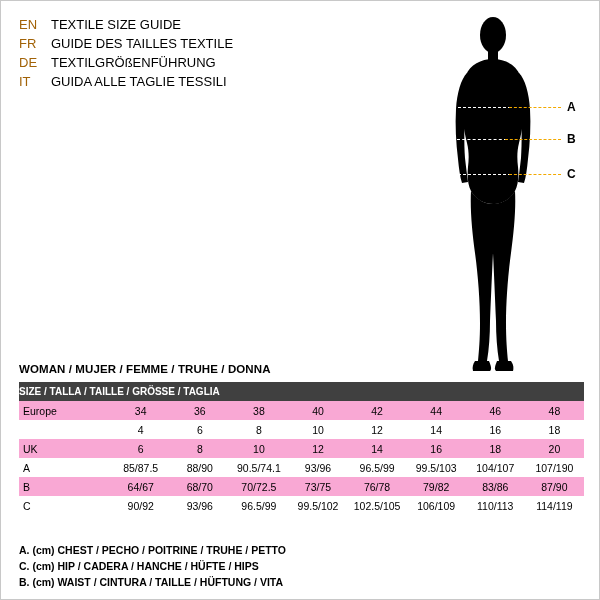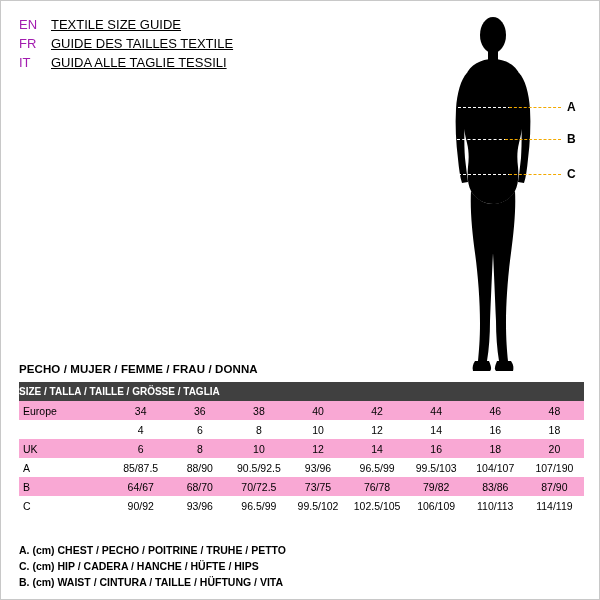--- a/index.html
+++ b/index.html
@@ -31,25 +31,24 @@
   }
   .lang-row {
     display: flex;
     align-items: baseline;
     line-height: 19px;
     font-size: 13px;
   }
   .lang-code {
     width: 32px;
     flex: 0 0 32px;
-    color: #a21caf;
+    color: #a16207;
   }
   .lang-text {
     white-space: nowrap;
-    text-decoration: underline;
   }
 
   
   .figure-wrap {
     position: absolute;
     left: 400px;
     top: 8px;
     width: 190px;
     height: 365px;
   }
@@ -134,20 +133,24 @@
 <div class="page">
 
   <div class="lang-block">
     <div class="lang-row">
       <span class="lang-code">EN</span>
       <span class="lang-text">TEXTILE SIZE GUIDE</span>
     </div>
     <div class="lang-row">
       <span class="lang-code">FR</span>
       <span class="lang-text">GUIDE DES TAILLES TEXTILE</span>
+    </div>
+    <div class="lang-row">
+      <span class="lang-code">DE</span>
+      <span class="lang-text">TEXTILGRÖßENFÜHRUNG</span>
     </div>
     <div class="lang-row">
       <span class="lang-code">IT</span>
       <span class="lang-text">GUIDA ALLE TAGLIE TESSILI</span>
     </div>
   </div>
 
   <div class="figure-wrap">
     <svg class="figure-svg" width="140" height="365" viewBox="0 0 140 365">
       <g fill="#000000">
@@ -206,21 +209,21 @@
 
     <div class="measure-line white" style="left:56px; top:130px; width:50px;"></div>
     <div class="measure-line" style="left:104px; top:130px; width:56px;"></div>
     <div class="measure-label" style="left:166px; top:123px;">B</div>
 
     <div class="measure-line white" style="left:52px; top:165px; width:58px;"></div>
     <div class="measure-line" style="left:108px; top:165px; width:52px;"></div>
     <div class="measure-label" style="left:166px; top:158px;">C</div>
   </div>
 
-  <div class="woman-title">PECHO / MUJER / FEMME / FRAU / DONNA</div>
+  <div class="woman-title">WOMAN / MUJER / FEMME / TRUHE / DONNA</div>
 
   <table class="size-table">
     <tbody>
       <tr class="row-head">
         <td colspan="9">SIZE / TALLA / TAILLE / GRÖSSE / TAGLIA</td>
       </tr>
 
       <tr class="row-alt">
         <td class="col-label">Europe</td>
         <td class="cell">34</td>
@@ -255,21 +258,21 @@
         <td class="cell">14</td>
         <td class="cell">16</td>
         <td class="cell">18</td>
         <td class="cell">20</td>
       </tr>
 
       <tr class="row-plain">
         <td class="col-label">A</td>
         <td class="cell">85/87.5</td>
         <td class="cell">88/90</td>
-        <td class="cell">90.5/92.5</td>
+        <td class="cell">90.5/74.1</td>
         <td class="cell">93/96</td>
         <td class="cell">96.5/99</td>
         <td class="cell">99.5/103</td>
         <td class="cell">104/107</td>
         <td class="cell">107/190</td>
       </tr>
 
       <tr class="row-alt">
         <td class="col-label">B</td>
         <td class="cell">64/67</td>

